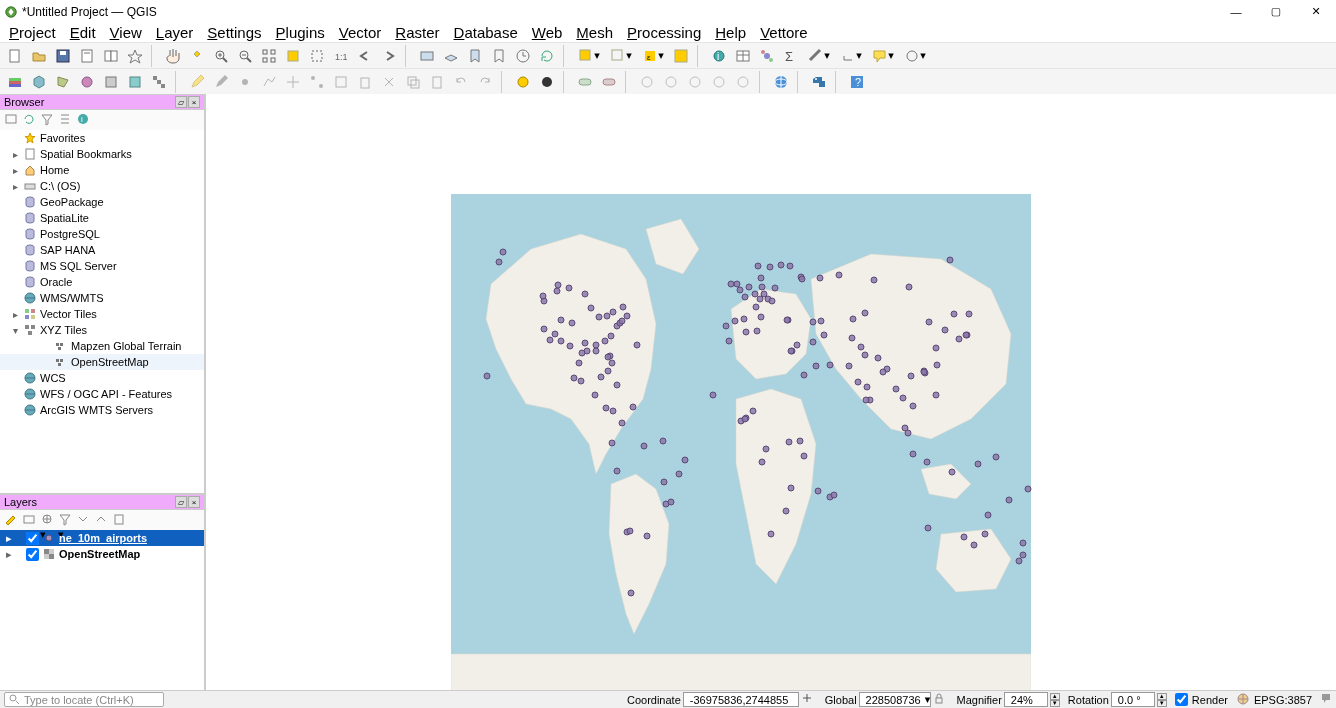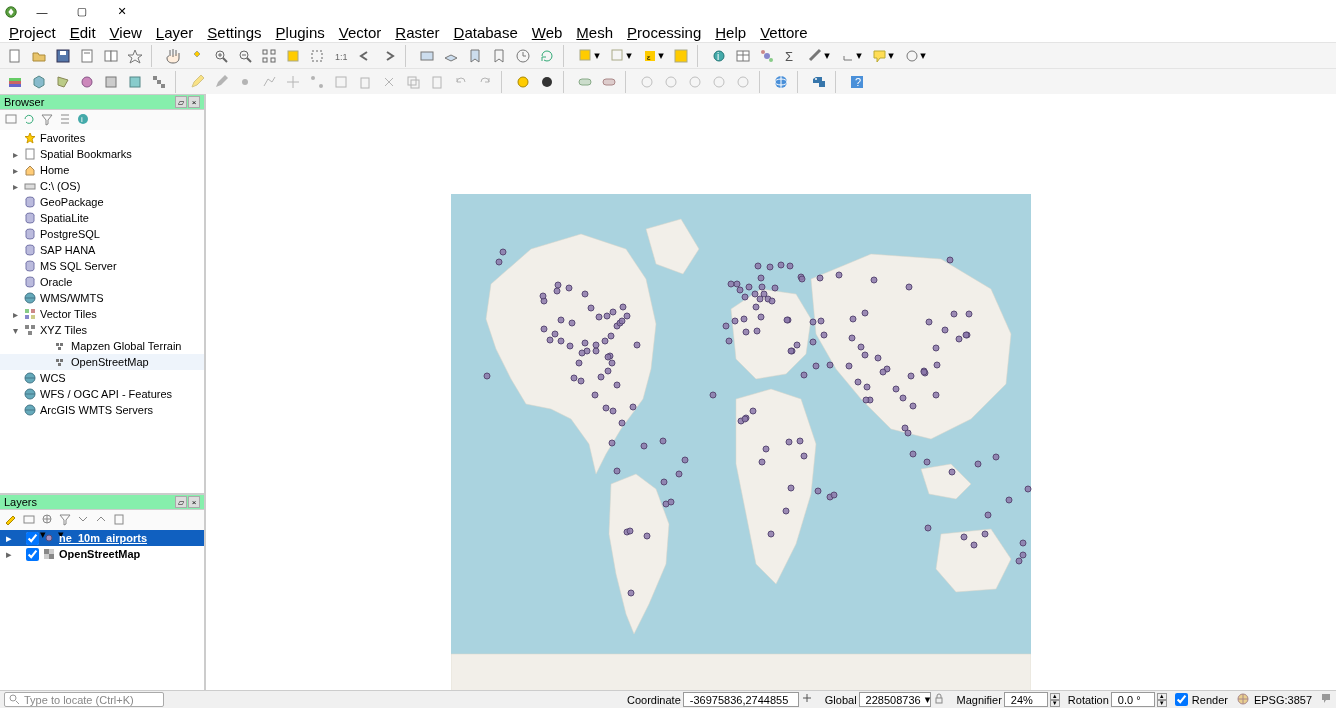--- a/index.html
+++ b/index.html
@@ -10,21 +10,21 @@
 .titlebar .winbtn { width: 40px; height: 23px; display: flex; align-items: center; justify-content: center; color: #000; }
 .menubar { height: 19px; background: #fff; display: flex; align-items: center; padding: 0 2px; }
 .menubar .menuitem { padding: 2px 7px; font-size: 15px; }
 .menubar .menuitem u { text-decoration: underline; }
 .toolbar-row { height: 26px; background: #f5f5f5; border-top: 1px solid #e4e4e4; display: flex; align-items: center; padding: 0 4px; gap: 2px; }
 .toolbar-row .tbtn { width: 22px; height: 22px; display: flex; align-items: center; justify-content: center; border: 1px solid transparent; border-radius: 2px; }
 .toolbar-row .sep { width: 6px; height: 22px; border-left: 1px solid #ccc; margin: 0 3px; }
 .toolbar-row .drop { width: 30px; }
 .main { display: flex; height: calc(708px - 23px - 19px - 26px - 26px - 18px); }
 .sidepanel { width: 206px; display: flex; flex-direction: column; border-right: 2px solid #ccc; }
-.panel-title { height: 16px; background: #86efac; border-top: 1px solid #ccc; border-bottom: 1px solid #ccc; display: flex; align-items: center; padding: 0 4px; font-size: 11px; }
+.panel-title { height: 16px; background: #f0abfc; border-top: 1px solid #ccc; border-bottom: 1px solid #ccc; display: flex; align-items: center; padding: 0 4px; font-size: 11px; }
 .panel-title .spacer { flex: 1; }
 .panel-title .pbtn { width: 12px; height: 12px; margin-left: 1px; background: #ddd; border: 1px solid #aaa; font-size: 8px; display:flex; align-items:center; justify-content:center; }
 .mini-toolbar { height: 20px; background: #fafafa; display: flex; align-items: center; padding: 0 4px; gap: 2px; }
 .mini-toolbar .mbtn { width: 16px; height: 16px; }
 .browser-tree { flex: 1; overflow-y: scroll; background: #fff; position: relative; }
 .tree-item { display: flex; align-items: center; height: 16px; padding-left: 13px; font-size: 11px; }
 .tree-item.child2 { padding-left: 44px; }
 .tree-item.selected { background: #eef4fb; }
 .tree-item .exp { width: 10px; font-size: 10px; color: #666; }
 .tree-item .ticon { width: 14px; height: 14px; margin-right: 3px; display:flex;align-items:center;justify-content:center; }
@@ -50,20 +50,21 @@
 .airport-dot { position: absolute; width: 7px; height: 7px; border-radius: 50%; background: rgba(140, 120, 170, 0.85); border: 1px solid #5a4a75; transform: translate(-50%, -50%); }
 </style>
 </head>
 <body>
 
 <div class="titlebar">
   <svg class="appicon" viewBox="0 0 16 16">
       <circle cx="8" cy="8" r="6" fill="#5a9e3f" stroke="#2c6b17"></circle>
       <path d="M8 4 L11 8 L8 12 L5 8 Z" fill="#fff"></path>
     </svg>
+  <span class="title">*Untitled Project — QGIS</span>
   <div class="winbtn">—</div>
   <div class="winbtn">▢</div>
   <div class="winbtn">✕</div>
 </div>
 
 <div class="menubar" id="menubar">
     <div class="menuitem"><u>P</u>roject</div>
     <div class="menuitem"><u>E</u>dit</div>
     <div class="menuitem"><u>V</u>iew</div>
     <div class="menuitem"><u>L</u>ayer</div>

